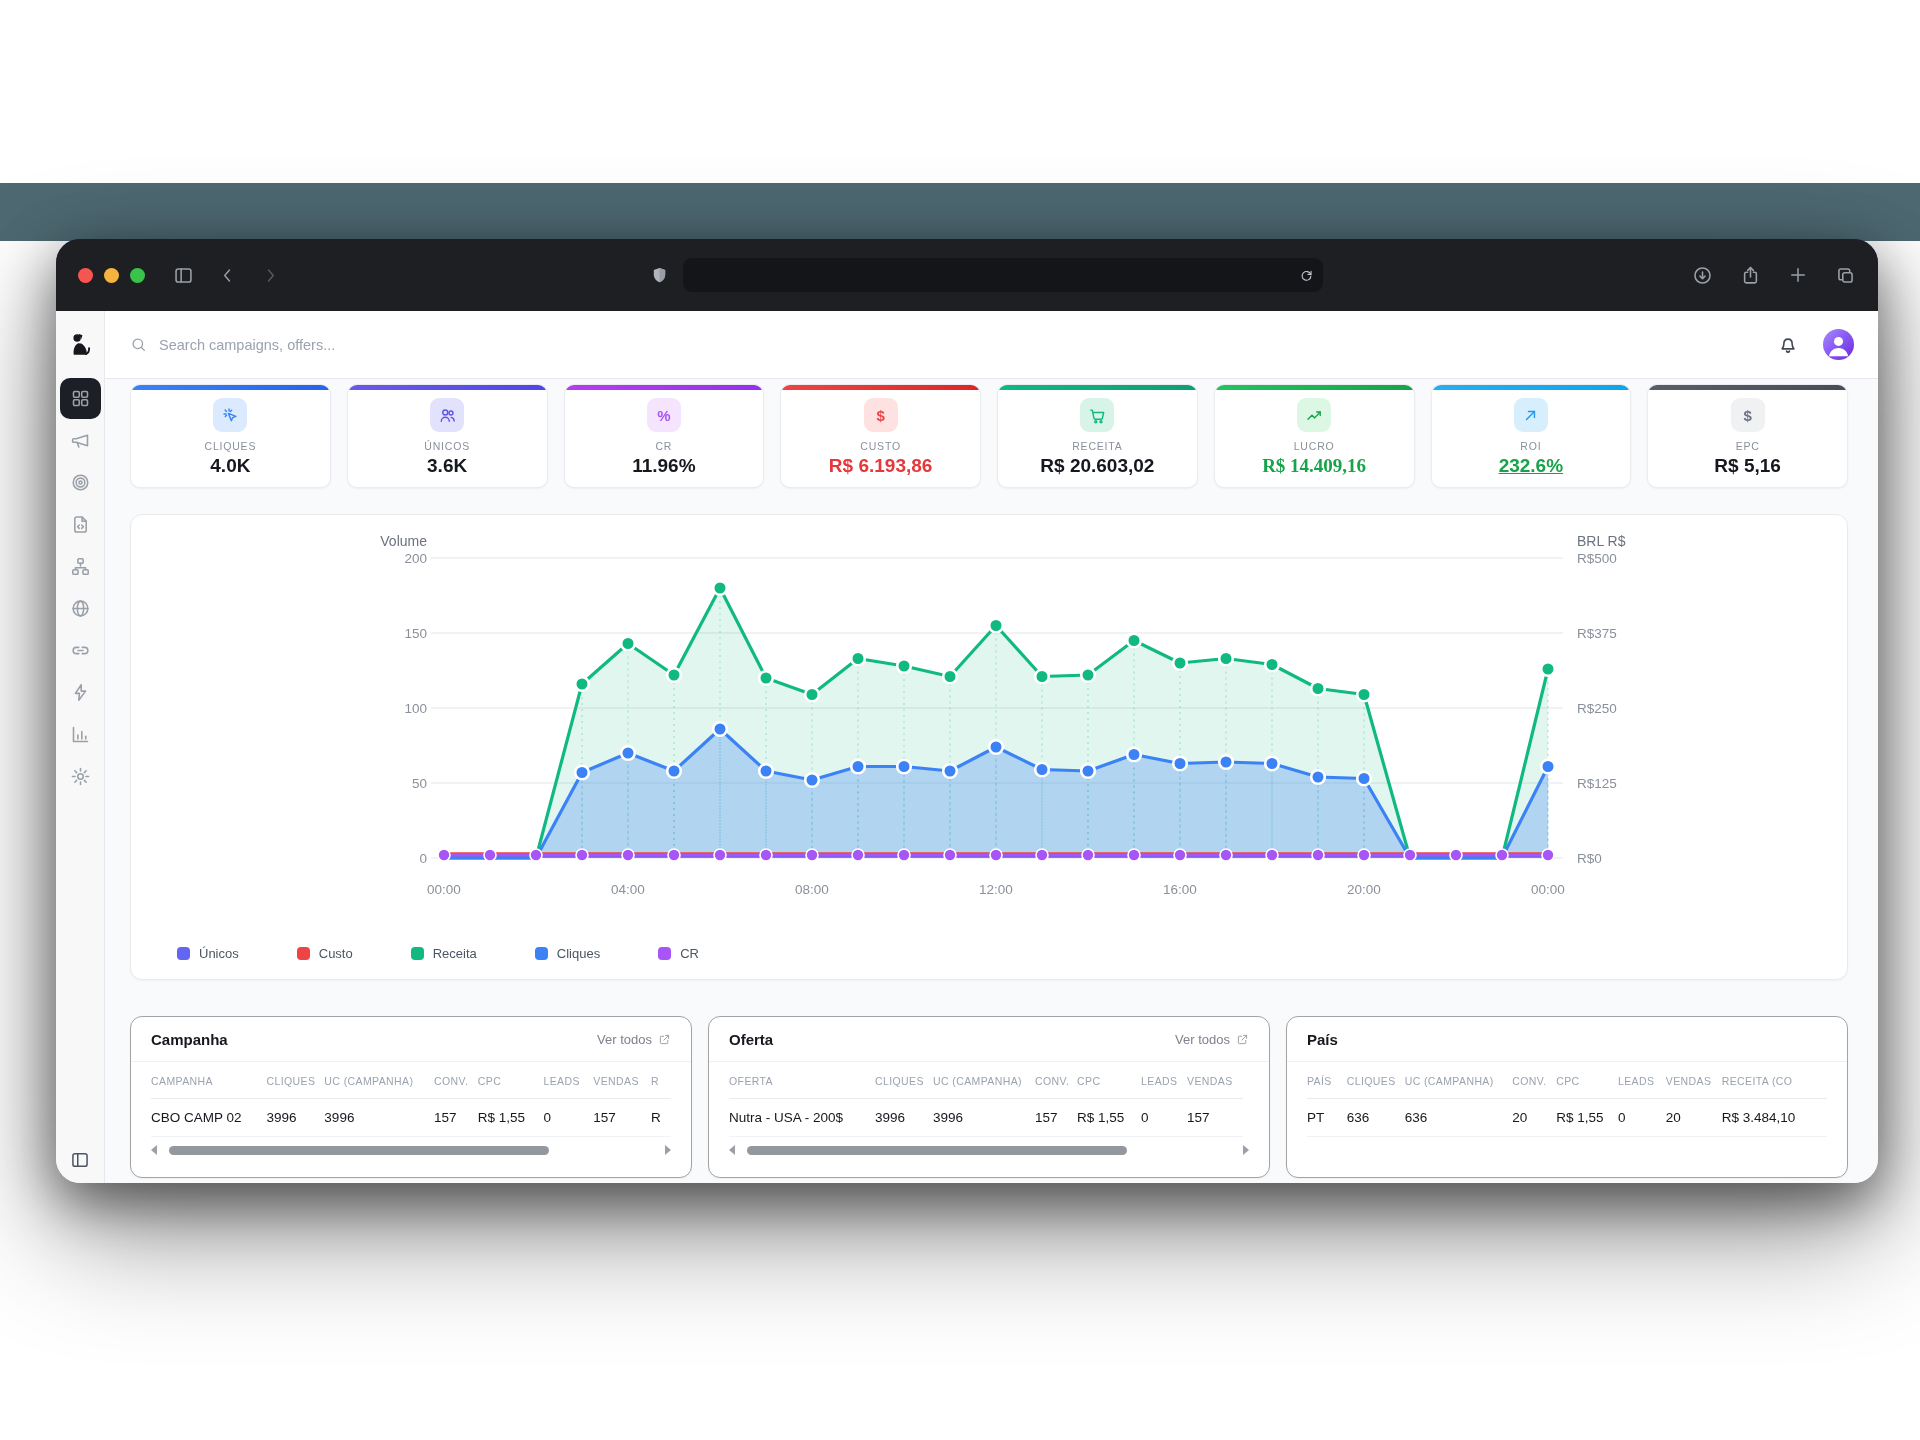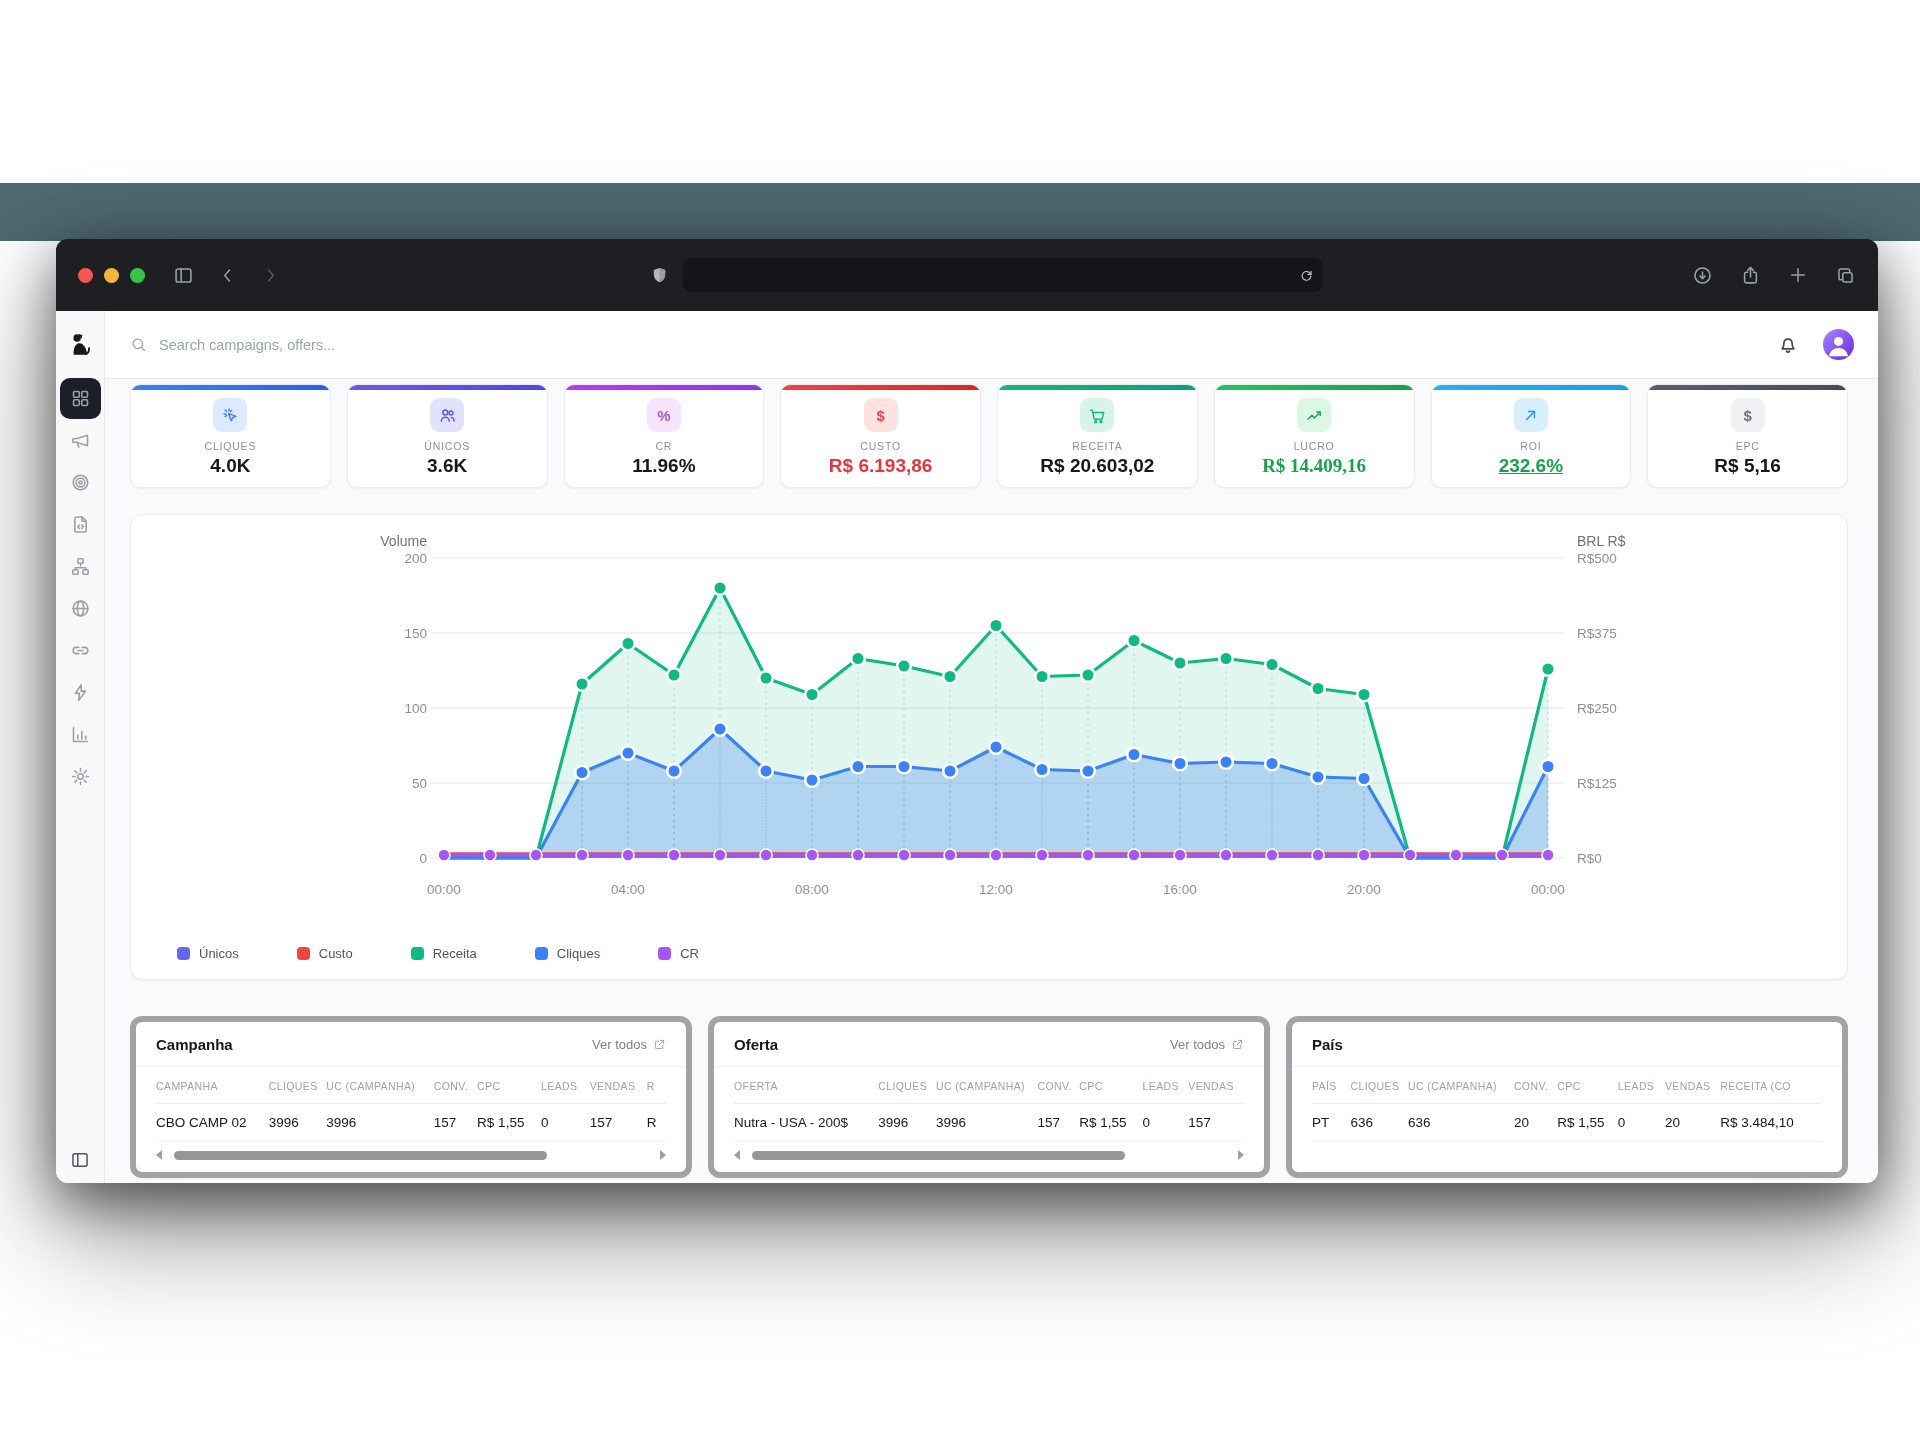--- a/index.html
+++ b/index.html
@@ -3,21 +3,21 @@
 <meta charset="utf-8">
 <style>
   * { box-sizing: border-box; margin: 0; padding: 0; }
   html,body { width:1920px; height:1440px; }
   body { position:relative; overflow:hidden; background:#ffffff;
          font-family:"Liberation Sans", sans-serif; }
 
   .desktop-strip { position:absolute; left:0; top:183px; width:1920px; height:58px; background:#4e6972; }
 
   .window { position:absolute; left:56px; top:239px; width:1822px; height:944px;
-            border-radius:12px; background:#4c1d95; overflow:hidden;
+            border-radius:24px; background:#4c1d95; overflow:hidden;
             display:flex; flex-direction:column;
             box-shadow:0 18px 55px rgba(0,0,0,.52), 0 50px 120px rgba(0,0,0,.42); }
 
   
   .titlebar { height:72px; flex:0 0 72px; background:#1d1f23; display:flex; align-items:center;
               padding:0 22px; gap:0; }
   .traffic { display:flex; gap:11px; margin-right:28px; }
   .traffic span { width:15px; height:15px; border-radius:50%; display:block; }
   .tb-icon { color:#9aa0a8; display:flex; align-items:center; justify-content:center; }
   .tb-icon svg { display:block; }
@@ -67,21 +67,21 @@
   
   .chart-card { margin-top:26px; height:466px; background:#fff; border:1px solid #e8eaee;
                 border-radius:12px; padding:18px 20px 12px; box-shadow:0 1px 2px rgba(16,24,40,.04); }
   .chart-card svg.plot { display:block; width:1678px; height:400px; }
   .legend-row { display:flex; align-items:center; gap:58px; padding-left:26px; margin-top:13px; }
   .legend-item { display:flex; align-items:center; gap:9px; font-size:13px; color:#4b5563; }
   .legend-chip { width:13px; height:13px; border-radius:4px; }
 
   
   .tables-row { margin-top:36px; display:flex; gap:16px; flex:1; min-height:0; }
-  .table-card { flex:1; background:#fff; border:6px solid #a3a3a3; border-radius:12px;
+  .table-card { flex:1; background:#fff; border:1px solid #a3a3a3; border-radius:12px;
                 overflow:hidden; box-shadow:0 1px 2px rgba(16,24,40,.04);
                 display:flex; flex-direction:column; }
   .tc-head { height:45px; flex:0 0 45px; display:flex; align-items:center; justify-content:space-between;
              padding:0 20px; border-bottom:1px solid #eef0f3; }
   .tc-title { font-size:15px; font-weight:bold; color:#15181e; }
   .tc-link { display:flex; align-items:center; gap:6px; font-size:13px; color:#7c828d; cursor:pointer; }
   .tc-body { padding:0 20px; overflow:hidden; }
   table.mini { border-collapse:collapse; table-layout:fixed; white-space:nowrap; }
   table.mini th { font-size:10.5px; font-weight:normal; letter-spacing:.4px; color:#9aa3af;
                   text-align:left; padding:13px 6px 11px 0; border-bottom:1px solid #e9ebef;

